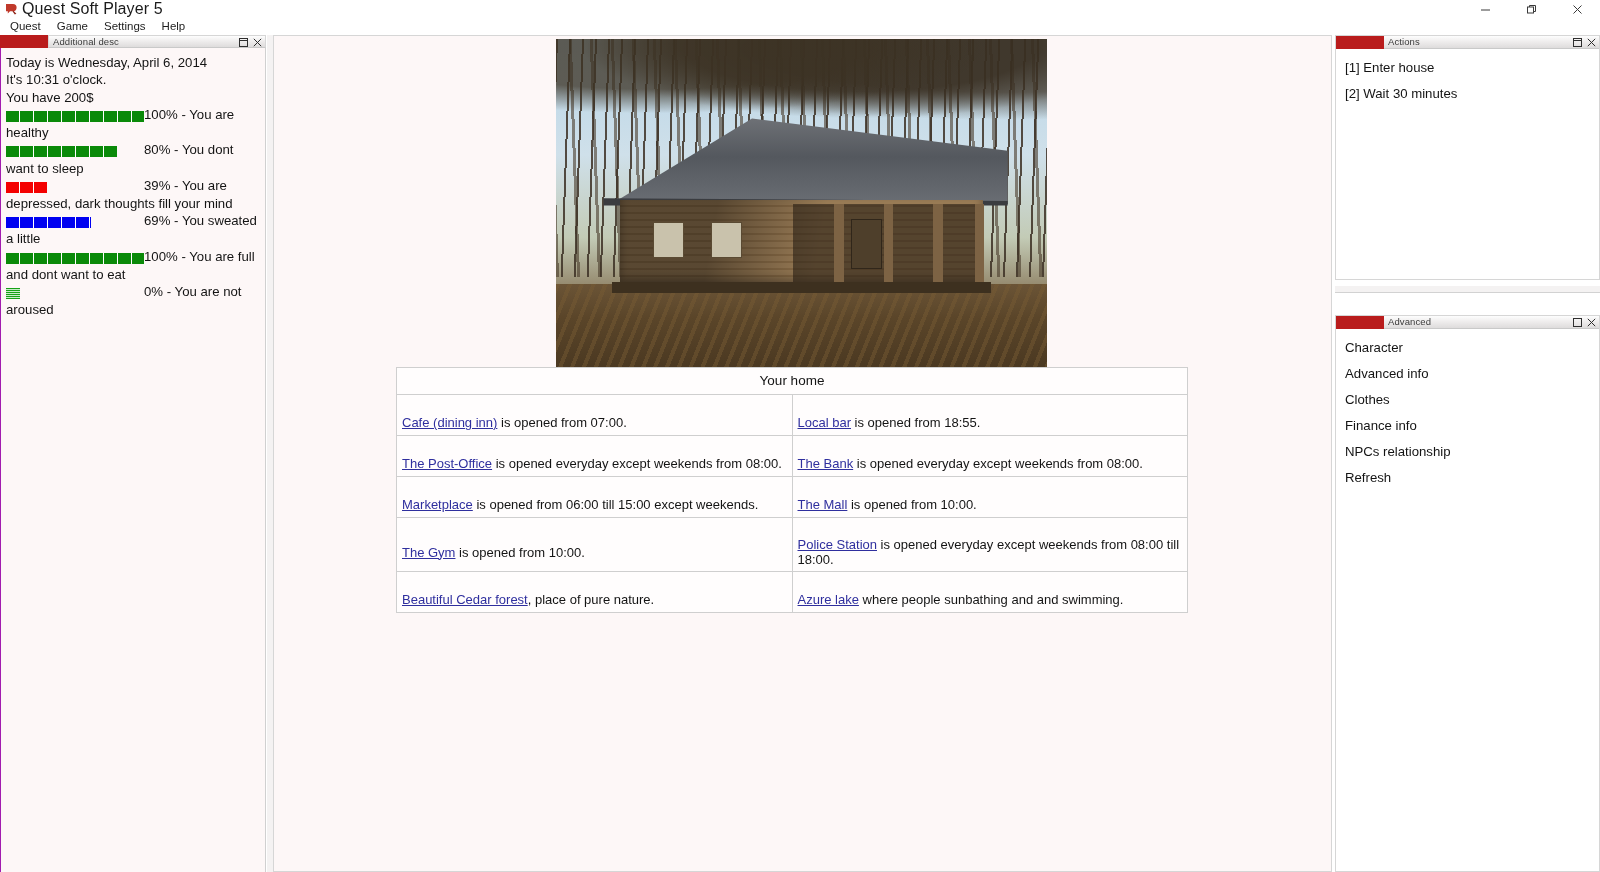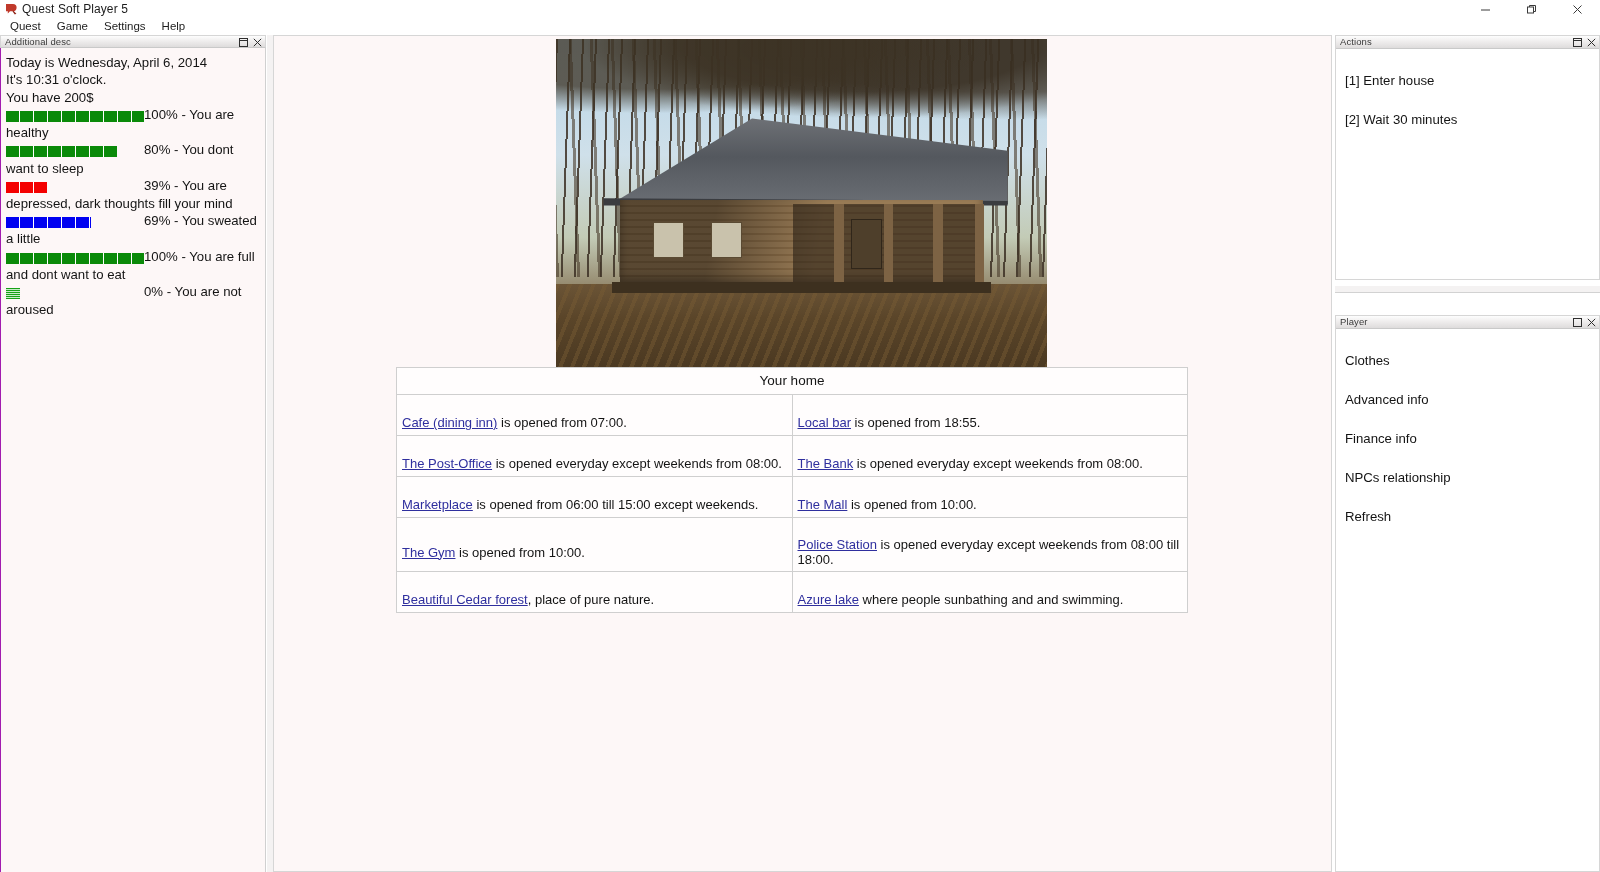--- a/index.html
+++ b/index.html
@@ -7,32 +7,32 @@
     width:1600px;height:872px;overflow:hidden;
     font-family:"Liberation Sans","DejaVu Sans",sans-serif;
     background:#ffffff;
     -webkit-font-smoothing:antialiased;
   }
   .app{position:relative;width:1600px;height:872px;background:#ffffff;}
 
   
   .titlebar{position:absolute;left:0;top:0;width:1600px;height:18px;background:#ffffff;}
   .tb-icon{position:absolute;left:4px;top:2px;width:14px;height:14px;}
-  .tb-title{position:absolute;left:22px;top:1px;font-size:12px;color:#1b1b1b;line-height:16px;letter-spacing:.1px;}
+  .tb-title{position:absolute;left:22px;top:1px;font-size:16px;color:#1b1b1b;line-height:16px;letter-spacing:.1px;}
   .tb-btns{position:absolute;right:0;top:0;height:18px;display:flex;}
   .tb-btn{width:46px;height:18px;display:flex;align-items:center;justify-content:center;color:#3a3a3a;font-size:11px;}
   .tb-btn svg{display:block;}
 
   
   .menubar{position:absolute;left:0;top:18px;width:1600px;height:17px;background:#ffffff;display:flex;align-items:center;}
   .menu-item{font-size:11.5px;color:#1d1d1d;padding:0 8px;line-height:17px;}
   .menu-item:first-child{margin-left:2px;}
 
   
-  .panel{position:absolute;background:#b91c1c;border:1px solid #d6d6d6;box-sizing:border-box;}
+  .panel{position:absolute;background:#b91c1c;border:1px solid #d6d6d6;box-sizing:border-box;padding-left:48px;}
   .panel-cap{
     height:13px;box-sizing:border-box;
     background:linear-gradient(#fdfdfd,#eceaea 55%,#dedcdc);
     border-bottom:1px solid #c9c9c9;
     display:flex;align-items:center;position:relative;
   }
   .panel-cap-title{font-size:9.5px;color:#3a3a3a;padding-left:4px;line-height:12px;letter-spacing:.1px;}
   .cap-btns{position:absolute;right:3px;top:0;height:13px;display:flex;align-items:center;gap:5px;}
   .cap-btn{width:9px;height:9px;display:flex;align-items:center;justify-content:center;color:#2e2e2e;}
   .panel-body{position:absolute;left:0;right:0;top:13px;bottom:0;overflow:hidden;background:#ffffff;}
@@ -110,21 +110,21 @@
   .home-table td{border:1px solid #cfcfcf;padding:19px 5px 4px 5px;vertical-align:middle;height:17px;}
   .home-table .head{text-align:center;font-weight:normal;font-size:13.5px;padding:4px 0 5px 0;}
   .home-table a{color:#2f2f9e;text-decoration:underline;}
   .half{width:50%;}
 
   
   #actions-panel{left:1335px;top:35px;width:265px;height:245px;}
   #objects-panel{left:1335px;top:315px;width:265px;height:557px;}
   #actions-panel .panel-body,#objects-panel .panel-body{background:#ffffff;}
   .list{padding:6px 0 0 0;font-size:13.2px;color:#141414;}
-  .list-row{padding:5px 0 5px 9px;line-height:16px;margin-top:13px;}
+  .list-row{padding:5px 0 5px 9px;line-height:16px;}
   .splitter-h{position:absolute;left:1335px;top:280px;width:265px;height:35px;background:#ffffff;}
   .splitter-h:before{content:"";position:absolute;left:0;top:5px;width:265px;height:6px;background:#f4f2f2;border-top:1px solid #ffffff;border-bottom:1px solid #d2d2d2;}
   #right-gap{position:absolute;left:1332px;top:35px;width:3px;height:837px;background:#ffffff;}
 </style>
 </head>
 <body>
 
 <div class="app">
 
   <div class="titlebar">
@@ -291,39 +291,40 @@
         <div class="list-row">[1] Enter house</div>
         <div class="list-row">[2] Wait 30 minutes</div>
       </div>
     </div>
   </div>
 
   <div class="splitter-h"></div>
 
   <div class="panel" id="objects-panel">
     <div class="panel-cap">
-      <span class="panel-cap-title">Player</span>
+      <span class="panel-cap-title">Advanced</span>
       <span class="cap-btns">
         <span class="cap-btn">
           <svg width="9" height="9" viewBox="0 0 9 9">
               <rect x="0.5" y="0.5" width="8" height="8" fill="none" stroke="#2e2e2e"></rect>
             </svg>
         </span>
         <span class="cap-btn">
           <svg width="9" height="9" viewBox="0 0 9 9">
               <line x1="0.8" y1="0.8" x2="8.2" y2="8.2" stroke="#2e2e2e"></line>
               <line x1="8.2" y1="0.8" x2="0.8" y2="8.2" stroke="#2e2e2e"></line>
             </svg>
         </span>
       </span>
     </div>
     <div class="panel-body">
       <div class="list">
+        <div class="list-row">Character</div>
+        <div class="list-row">Advanced info</div>
         <div class="list-row">Clothes</div>
-        <div class="list-row">Advanced info</div>
         <div class="list-row">Finance info</div>
         <div class="list-row">NPCs relationship</div>
         <div class="list-row">Refresh</div>
       </div>
     </div>
   </div>
 
 </div>
 
 </body></html>

